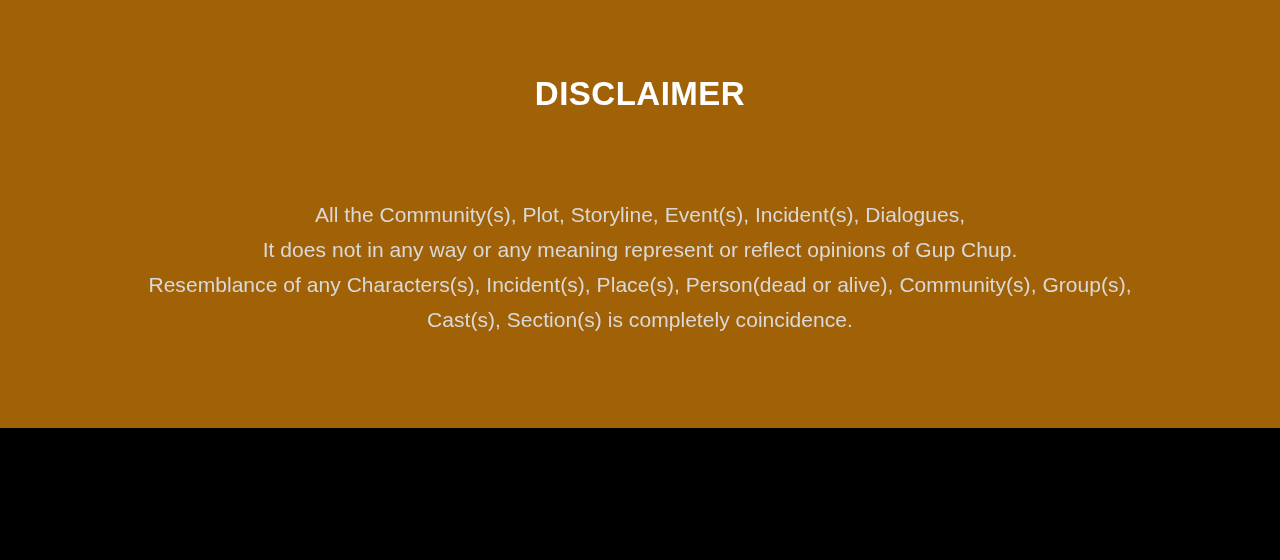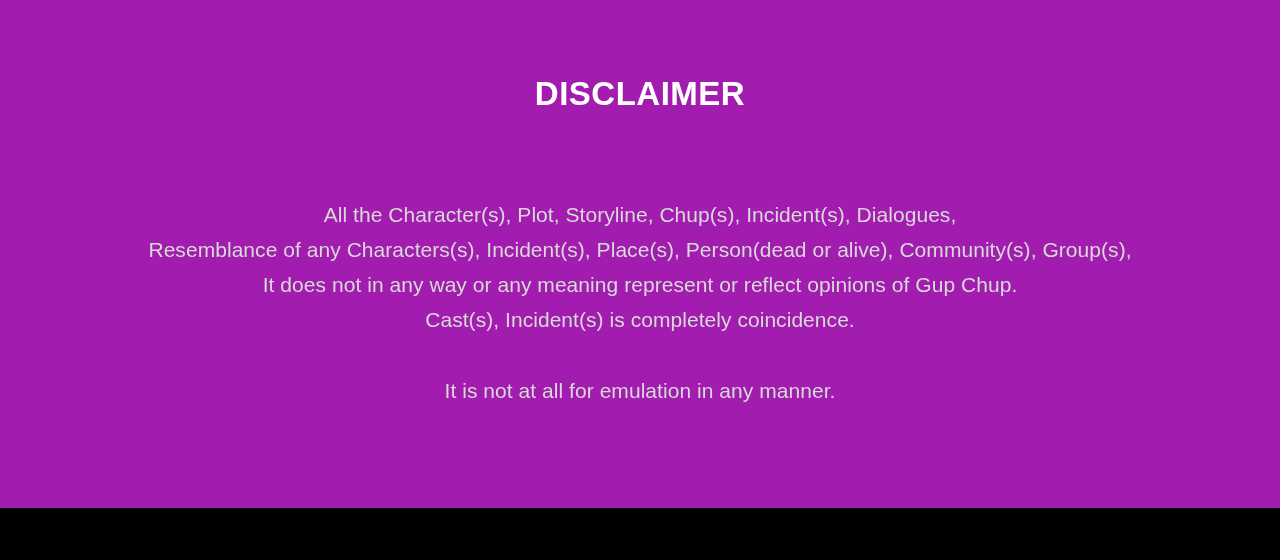--- a/index.html
+++ b/index.html
@@ -11,22 +11,22 @@
   body {
     width: 1280px;
     height: 560px;
     overflow: hidden;
     font-family: "Liberation Sans", "DejaVu Sans", sans-serif;
   }
 
   .screen {
     position: relative;
     width: 1280px;
-    height: 508px;
-    background: #a21caf;
+    height: 428px;
+    background: #a16207;
     overflow: hidden;
   }
 
   
   .title-wrap {
     position: absolute;
     top: 74px;
     left: 0;
     width: 1280px;
     text-align: center;
@@ -76,27 +76,26 @@
 
 <div class="screen">
 
   <div class="title-wrap">
     <span class="title">DISCLAIMER</span>
   </div>
 
   <div class="body-wrap">
 
     <div class="para">
-      <span class="line">All the Character(s), Plot, Storyline, Chup(s), Incident(s), Dialogues,</span>
+      <span class="line">All the Community(s), Plot, Storyline, Event(s), Incident(s), Dialogues,</span>
+      <span class="line">It does not in any way or any meaning represent or reflect opinions of Gup Chup.</span>
       <span class="line">Resemblance of any Characters(s), Incident(s), Place(s), Person(dead or alive), Community(s), Group(s),</span>
-      <span class="line">It does not in any way or any meaning represent or reflect opinions of Gup Chup.</span>
-      <span class="line">Cast(s), Incident(s) is completely coincidence.</span>
+      <span class="line">Cast(s), Section(s) is completely coincidence.</span>
     </div>
 
     <span class="para-gap"></span>
 
     <div class="para">
-      <span class="line">It is not at all for emulation in any manner.</span>
     </div>
 
   </div>
 
 </div>
 
 </body></html>

